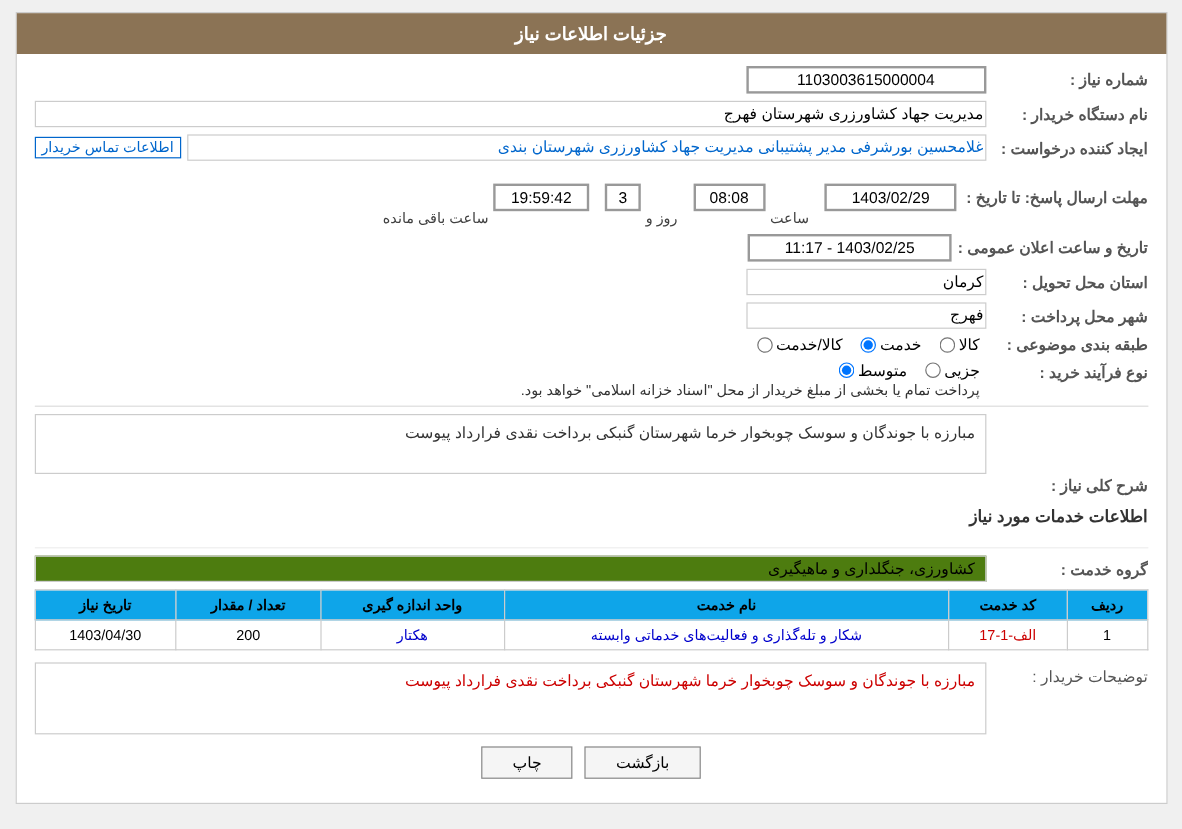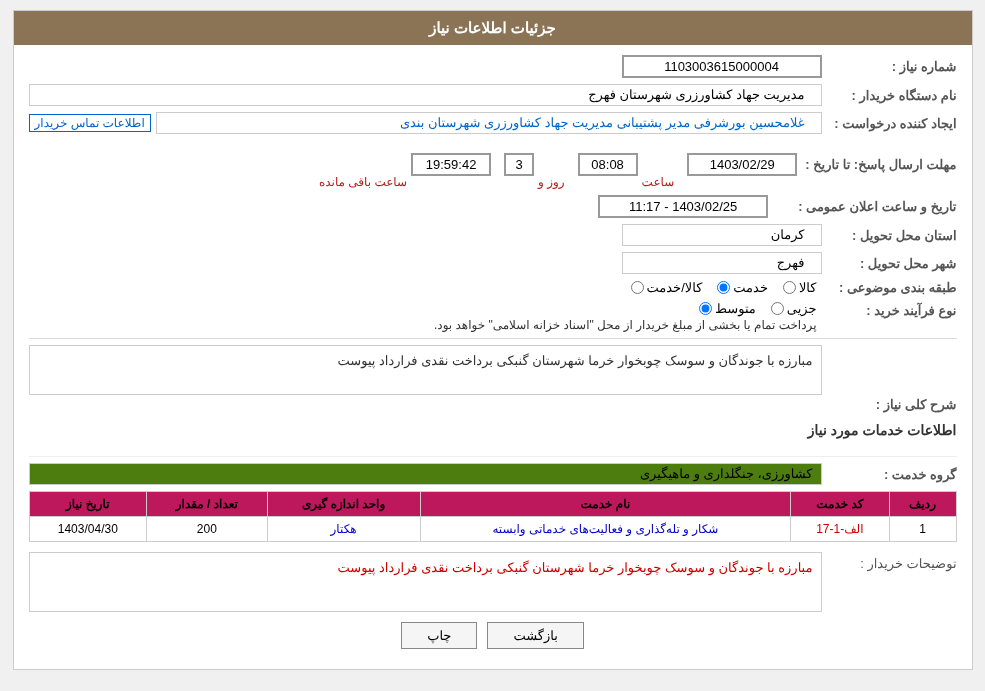--- a/index.html
+++ b/index.html
@@ -37,21 +37,21 @@
     .info-label {
       color: #555;
       font-weight: bold;
       min-width: 130px;
       text-align: right;
       white-space: nowrap;
     }
     .info-value {
       border: 1px solid #ccc;
       background: #fff;
-      padding: 2px 16px;
+      padding: 2px 1px;
       min-height: 22px;
       flex: 1;
       text-align: right;
     }
     .info-value.wide {
       flex: 1;
     }
     
     .date-time-row {
       display: flex;
@@ -93,21 +93,21 @@
       min-height: 22px;
     }
     .deadline-sub {
       display: flex;
       align-items: center;
       gap: 4px;
       margin-right: 5px;
     }
     .deadline-sub-label {
       font-size: 12px;
-      color: #b91c1c;
+      color: #404040;
       margin-top: 35px;
     }
     
     .radio-row {
       display: flex;
       align-items: center;
       margin-bottom: 6px;
       gap: 10px;
     }
     .radio-label {
@@ -208,21 +208,21 @@
       flex: 1;
       text-align: right;
     }
     
     .services-table {
       width: 100%;
       border-collapse: collapse;
       margin-bottom: 10px;
     }
     .services-table th {
-      background: #be185d;
+      background: #0ea5e9;
       border: 1px solid #ccc;
       padding: 5px 8px;
       text-align: center;
       font-size: 12px;
       font-weight: bold;
     }
     .services-table td {
       border: 1px solid #ccc;
       padding: 5px 8px;
       text-align: center;
@@ -325,31 +325,31 @@
         <span class="deadline-sub-label">روز و</span>
         <div class="deadline-box" style="min-width:30px;text-align:center;border:2px solid #999;">3</div>
       </div>
       <div class="deadline-sub">
         <div class="deadline-box" style="min-width:80px;text-align:center;border:2px solid #999;">19:59:42</div>
         <span class="deadline-sub-label">ساعت باقی مانده</span>
       </div>
     </div>
 
     <div class="date-time-row">
-      <span class="announce-label" style="min-width:130px;margin-left:25px;">تاریخ و ساعت اعلان عمومی :</span>
+      <span class="announce-label" style="min-width:130px;">تاریخ و ساعت اعلان عمومی :</span>
       <div class="announce-value" style="min-width:170px;text-align:center;border:2px solid #999;">1403/02/25 - 11:17</div>
     </div>
 
     <div class="info-row">
       <span class="info-label">استان محل تحویل :</span>
       <div class="info-value" style="flex:0 0 200px;">کرمان</div>
     </div>
 
     <div class="info-row">
-      <span class="info-label">شهر محل تحویل :</span>
+      <span class="info-label">شهر محل پرداخت :</span>
       <div class="info-value" style="flex:0 0 200px;">فهرج</div>
     </div>
 
     <div class="radio-row">
       <span class="radio-label">طبقه بندی موضوعی :</span>
       <div class="radio-group">
         <div class="radio-option">
           <span>کالا</span>
           <input type="radio" name="category" style="">
         </div>

